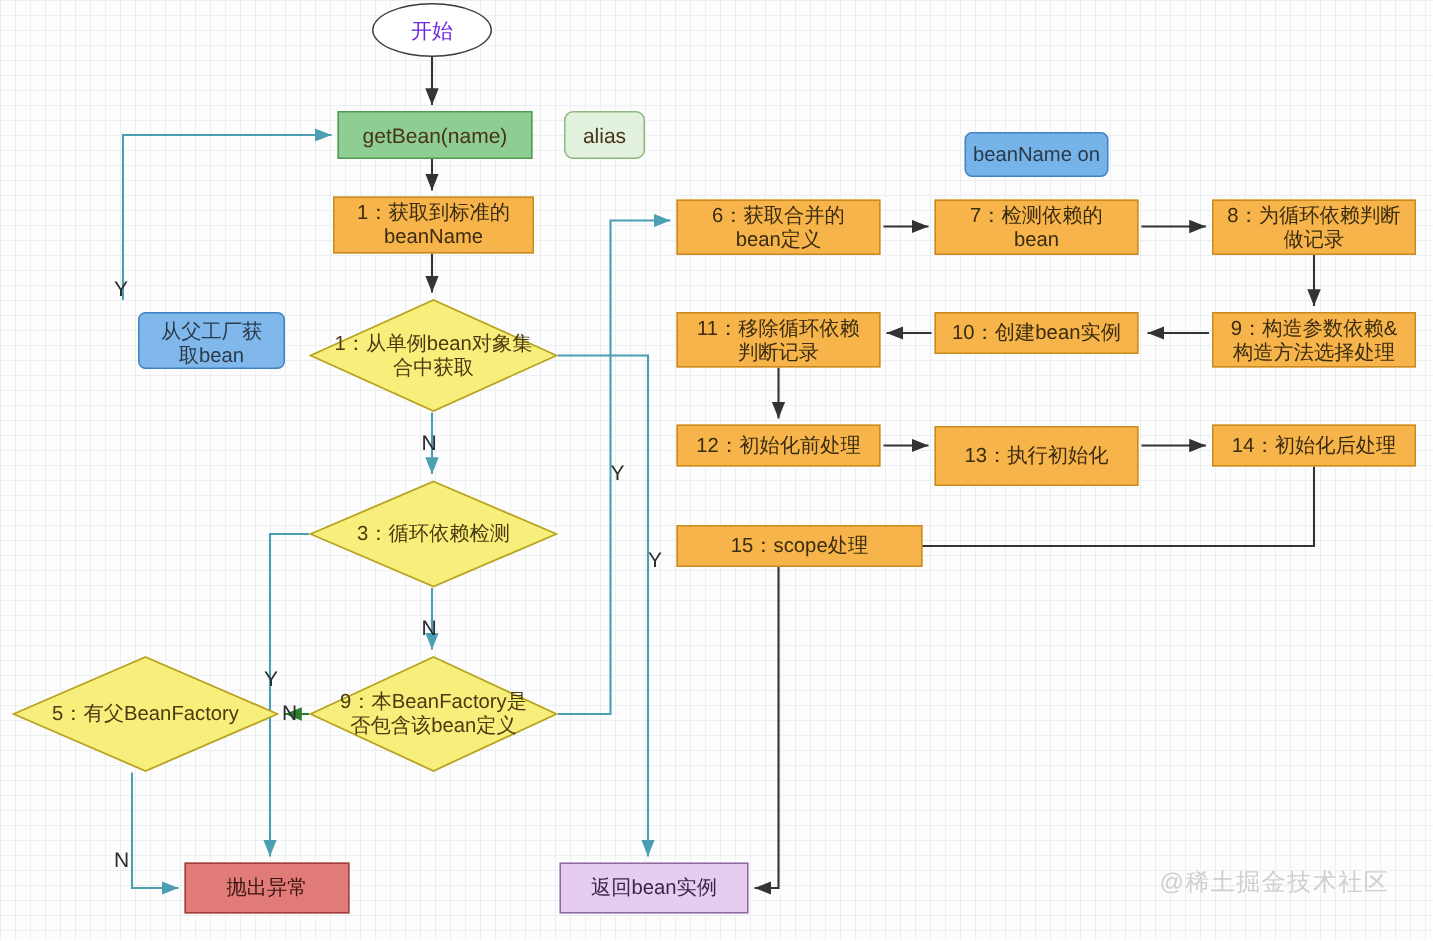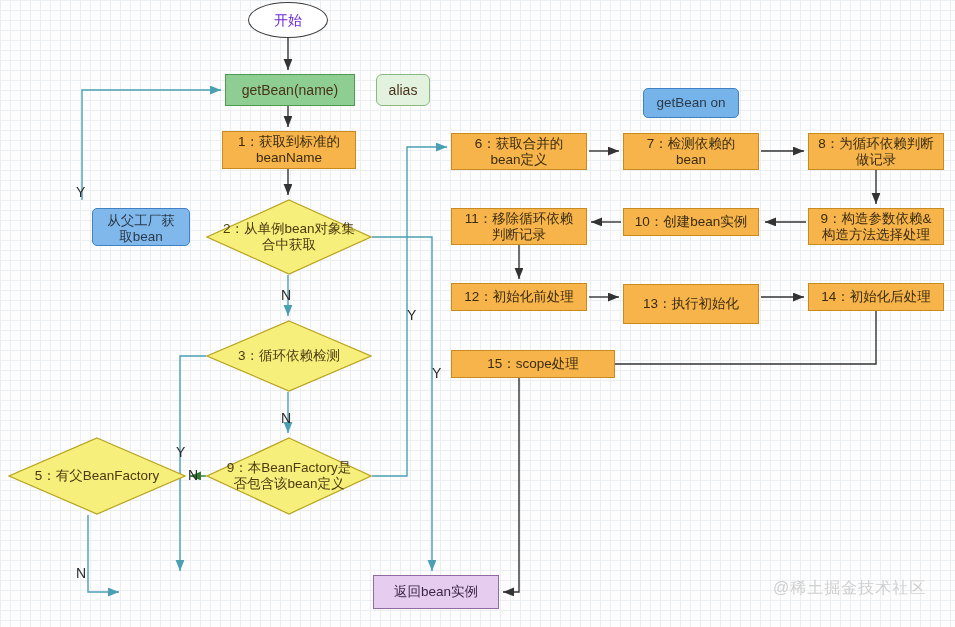--- a/index.html
+++ b/index.html
@@ -192,21 +192,21 @@
     <span>1：获取到标准的
 beanName</span>
   </div>
 
   <div class="node blue" style="left:92px; top:208px; width:98px; height:38px;">
     <span>从父工厂获
 取bean</span>
   </div>
 
   <div class="node blue2" style="left:643px; top:88px; width:96px; height:30px;">
-    <span>getBean on</span>
+    <span>beanName on</span>
   </div>
 
   <div class="node rect proc" style="left:451px; top:133px; width:136px; height:37px;">
     <span>6：获取合并的
 bean定义</span>
   </div>
 
   <div class="node rect proc" style="left:623px; top:133px; width:136px; height:37px;">
     <span>7：检测依赖的
 bean</span>
@@ -244,21 +244,21 @@
   </div>
 
   <div class="node rect proc" style="left:451px; top:350px; width:164px; height:28px;">
     <span>15：scope处理</span>
   </div>
 
   <div class="diamond-wrap" style="left:206px; top:199px; width:166px; height:76px;">
     <svg width="166" height="76" viewBox="0 0 166 76" xmlns="http://www.w3.org/2000/svg">
       <polygon points="83,1 165,38 83,75 1,38" fill="#f7ef7b" stroke="#b8a21e" stroke-width="1.2"></polygon>
     </svg>
-    <div class="diamond-label">2：从单例bean对象集
+    <div class="diamond-label">1：从单例bean对象集
 合中获取</div>
   </div>
 
   <div class="diamond-wrap" style="left:206px; top:320px; width:166px; height:72px;">
     <svg width="166" height="72" viewBox="0 0 166 72" xmlns="http://www.w3.org/2000/svg">
       <polygon points="83,1 165,36 83,71 1,36" fill="#f7ef7b" stroke="#b8a21e" stroke-width="1.2"></polygon>
     </svg>
     <div class="diamond-label">3：循环依赖检测</div>
   </div>
 
@@ -270,20 +270,23 @@
 否包含该bean定义</div>
   </div>
 
   <div class="diamond-wrap" style="left:8px; top:437px; width:178px; height:78px;">
     <svg width="178" height="78" viewBox="0 0 178 78" xmlns="http://www.w3.org/2000/svg">
       <polygon points="89,1 177,39 89,77 1,39" fill="#f7ef7b" stroke="#b8a21e" stroke-width="1.2"></polygon>
     </svg>
     <div class="diamond-label">5：有父BeanFactory</div>
   </div>
 
+  <div class="node rect red" style="left:123px; top:575px; width:110px; height:34px;">
+    <span>抛出异常</span>
+  </div>
 
   <div class="node rect purple" style="left:373px; top:575px; width:126px; height:34px;">
     <span>返回bean实例</span>
   </div>
 
   <div class="edge-label" style="left:76px; top:184px;">Y</div>
   <div class="edge-label" style="left:281px; top:287px;">N</div>
   <div class="edge-label" style="left:281px; top:410px;">N</div>
   <div class="edge-label" style="left:176px; top:444px;">Y</div>
   <div class="edge-label" style="left:188px; top:467px;">N</div>

